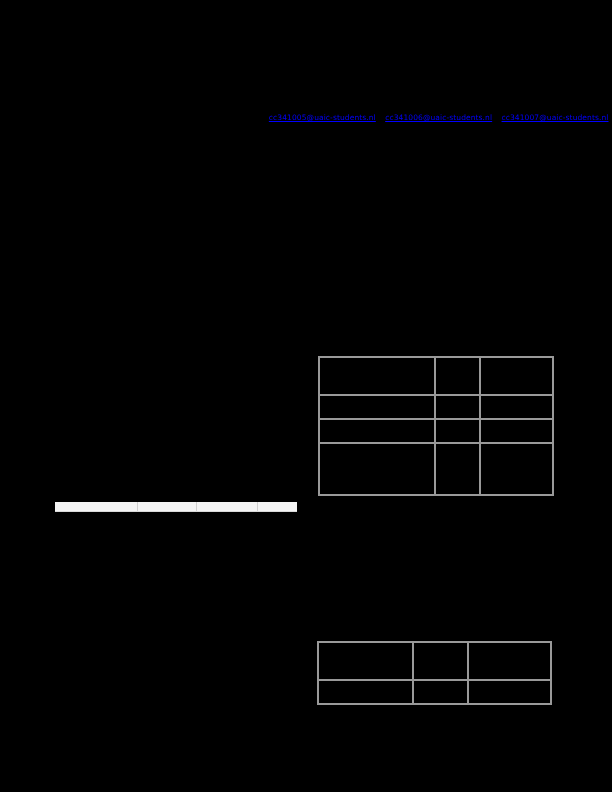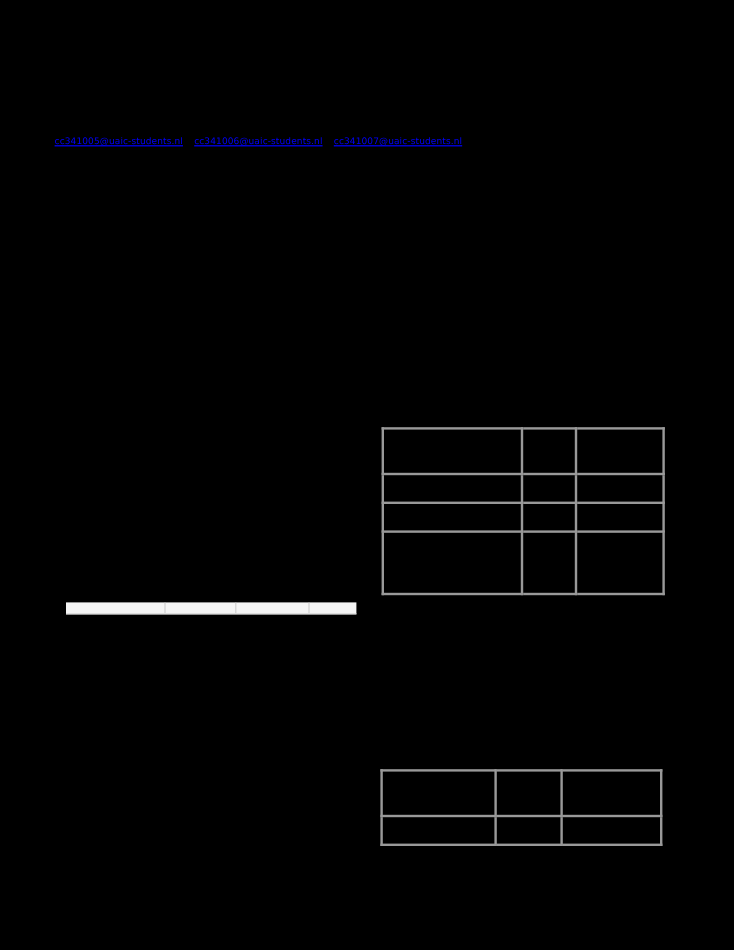--- a/index.html
+++ b/index.html
@@ -15,21 +15,21 @@
     background: #000000;
     overflow: hidden;
   }
 
   
   .links-row {
     position: absolute;
     left: 0;
     right: 0;
     top: 112px;
-    text-align: left;
+    text-align: right;
     font-size: 7.5px;
     line-height: 11px;
     white-space: nowrap;
     padding-left: 42px;
   }
   .links-row a {
     color: #0000ff;
     text-decoration: underline;
     cursor: pointer;
     margin: 0 3.5px;

